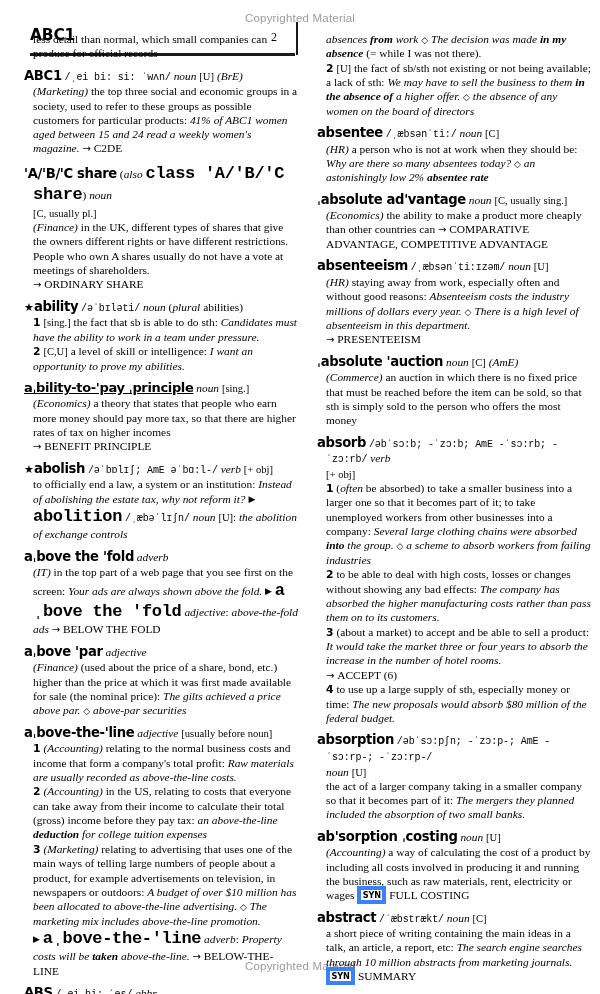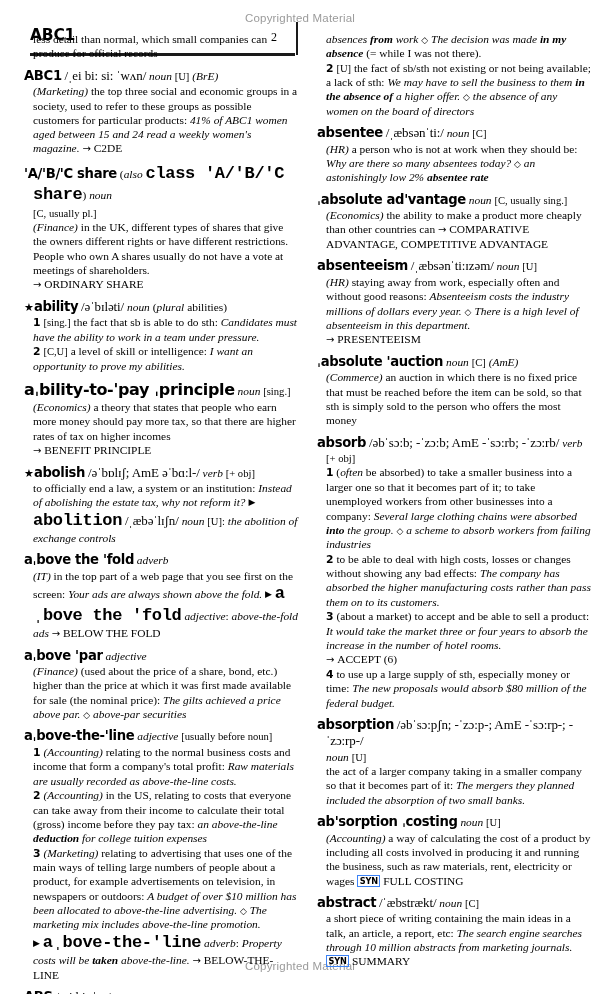--- a/index.html
+++ b/index.html
@@ -102,39 +102,40 @@
   .entry.flush { text-indent: 0; padding-left: 9px; }
 
   
   .hw {
     font-family: "DejaVu Sans", sans-serif;
     font-weight: bold;
     font-size: 13.2px;
     letter-spacing: -.35px;
   }
   .hw.sm {
-    font-size: 16px;
+    font-size: 13px;
+    text-decoration: underline;
   }
   .sub-hw {
     font-family: Liberation Mono, monospace;
     font-weight: bold;
     font-size: 17px;
     letter-spacing: -.3px;
   }
   .star {
     font-family: "DejaVu Sans", sans-serif;
     font-size: 11px;
   }
   .tri {
     font-size: 9px;
     vertical-align: 1px;
   }
   .phon {
-    font-family: Liberation Serif, serif;
-    font-size: 13px;
+    font-family: Liberation Mono, monospace;
+    font-size: 10px;
     letter-spacing: -.1px;
   }
   .pos { font-style: italic; }
   .field { font-style: italic; }
   .ex { font-style: italic; }
   .bold { font-weight: normal; margin-top: 20px; }
   .boldi { font-weight: bold; font-style: italic; }
   .num {
     font-family: "DejaVu Sans", sans-serif;
     font-weight: bold;
@@ -150,21 +151,21 @@
     font-size: 10px;
   }
   .diamond {
     font-family: "DejaVu Sans", sans-serif;
     font-size: 9px;
   }
   .tag {
     font-family: "DejaVu Sans", sans-serif;
     font-size: 8.2px;
     font-weight: bold;
-    border: 1px solid #3b82f6;
+    border: 4px solid #3b82f6;
     padding: 0px 1.5px;
     letter-spacing: -.2px;
     vertical-align: 1px;
   }
 </style>
 </head>
 <body>
 
 <div class="watermark top">Copyrighted Material</div>
 <div class="watermark bottom">Copyrighted Material</div>

